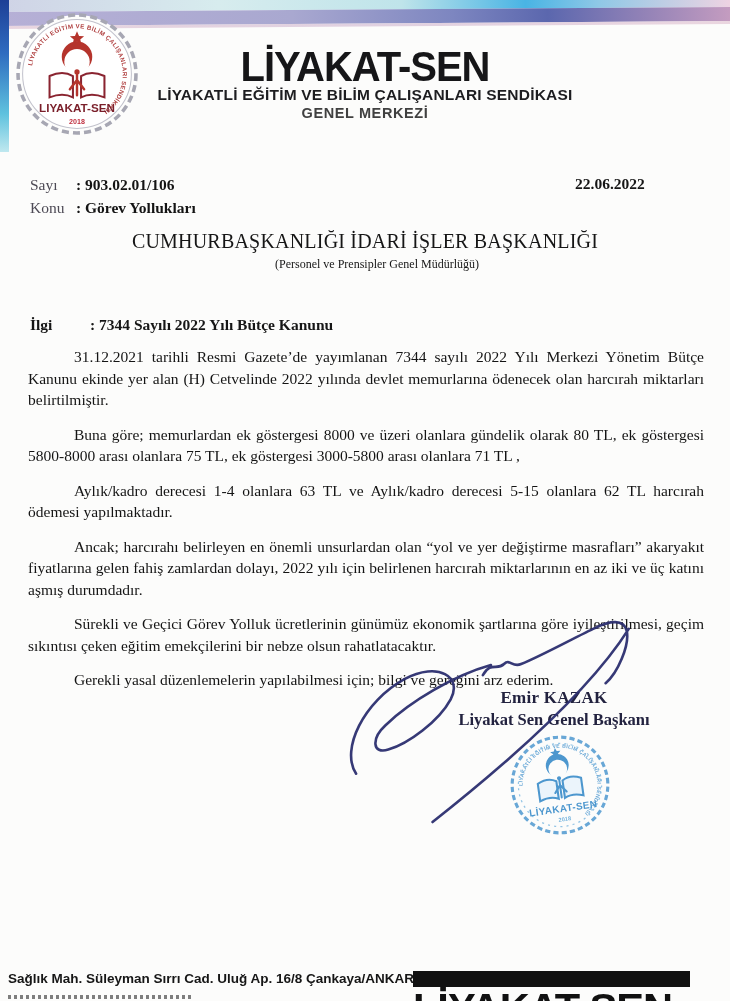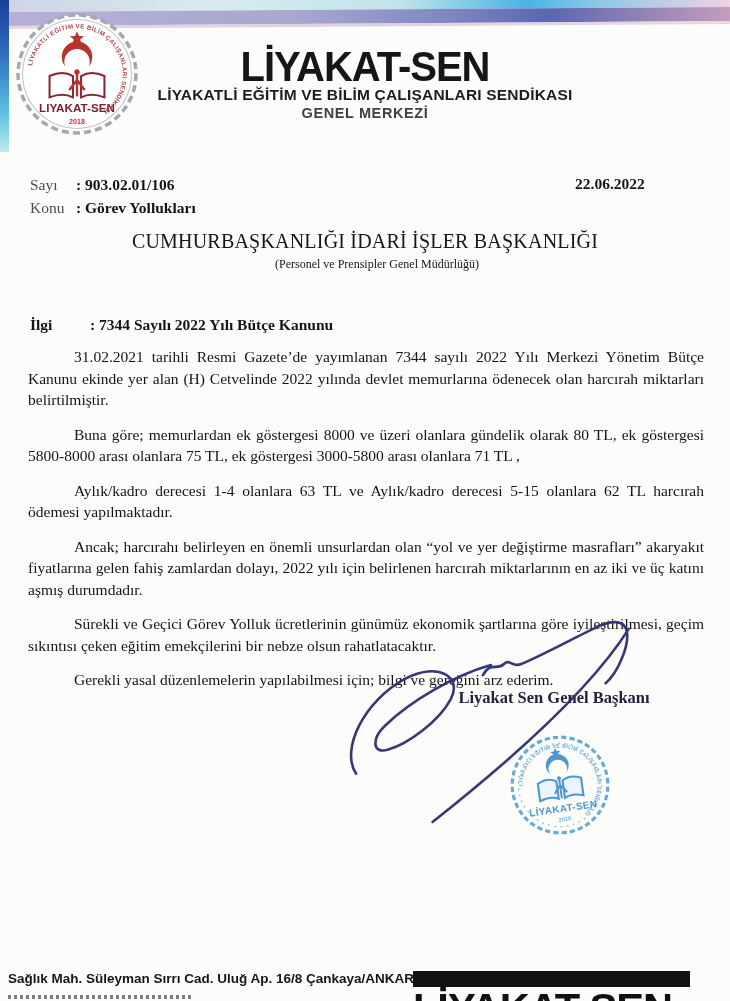--- a/index.html
+++ b/index.html
@@ -110,29 +110,30 @@
   <div class="recipient">
     <div class="r2">CUMHURBAŞKANLIĞI İDARİ İŞLER BAŞKANLIĞI</div>
     <div class="r3">(Personel ve Prensipler Genel Müdürlüğü)</div>
   </div>
 
   <div class="ilgi">
     <span class="lbl">İlgi</span><span class="val">: 7344 Sayılı 2022 Yılı Bütçe Kanunu</span>
   </div>
 
   <div class="body-text">
-    <p>31.02.2021 tarihli Resmi Gazete’de yayımlanan 7344 sayılı 2022 Yılı Merkezi Yönetim Bütçe Kanunu ekinde yer alan (H) Cetvelinde  2022 yılında devlet memurlarına ödenecek olan harcırah miktarları belirtilmiştir.</p>
+    <p>31.12.2021 tarihli Resmi Gazete’de yayımlanan 7344 sayılı 2022 Yılı Merkezi Yönetim Bütçe Kanunu ekinde yer alan (H) Cetvelinde  2022 yılında devlet memurlarına ödenecek olan harcırah miktarları belirtilmiştir.</p>
     <p>Buna göre;  memurlardan ek göstergesi 8000 ve üzeri olanlara gündelik olarak 80 TL, ek göstergesi 5800-8000 arası olanlara 75 TL, ek göstergesi 3000-5800 arası olanlara 71 TL ,</p>
     <p>Aylık/kadro derecesi 1-4 olanlara 63 TL ve Aylık/kadro derecesi 5-15 olanlara 62 TL harcırah ödemesi yapılmaktadır.</p>
     <p>Ancak; harcırahı belirleyen en önemli unsurlardan olan “yol ve yer değiştirme masrafları” akaryakıt fiyatlarına gelen fahiş zamlardan dolayı, 2022 yılı için belirlenen harcırah miktarlarının en az iki ve üç katını aşmış durumdadır.</p>
     <p>Sürekli ve Geçici Görev Yolluk ücretlerinin günümüz ekonomik şartlarına göre iyileştirilmesi, geçim sıkıntısı çeken eğitim emekçilerini bir nebze olsun rahatlatacaktır.</p>
     <p>Gerekli yasal düzenlemelerin yapılabilmesi için; bilgi ve gereğini arz ederim.</p>
   </div>
 
   <div class="sig-name">
+    <div class="n1">Emir KAZAK</div>
     <div class="n2">Liyakat Sen Genel Başkanı</div>
   </div>
 
   <svg class="sig-svg" viewBox="0 0 330 235">
     <path d="M 18 152 C 2 128, 26 80, 66 58 C 100 40, 124 56, 112 78 C 100 100, 70 122, 50 128 C 34 133, 33 117, 47 104 C 72 80, 116 54, 152 44
              M 144 54 C 152 40, 158 50, 165 43 C 171 37, 173 47, 182 43 C 204 34, 240 14, 256 7 C 270 0, 284 -2, 287 10 C 290 24, 278 52, 266 62
              M 289 8 C 250 70, 170 140, 94 200" fill="none" stroke="#2b2e6f" stroke-width="2.6" stroke-linecap="round" opacity="0.95"></path>
   </svg>
 
   <svg class="stamp" viewBox="0 0 100 100">

